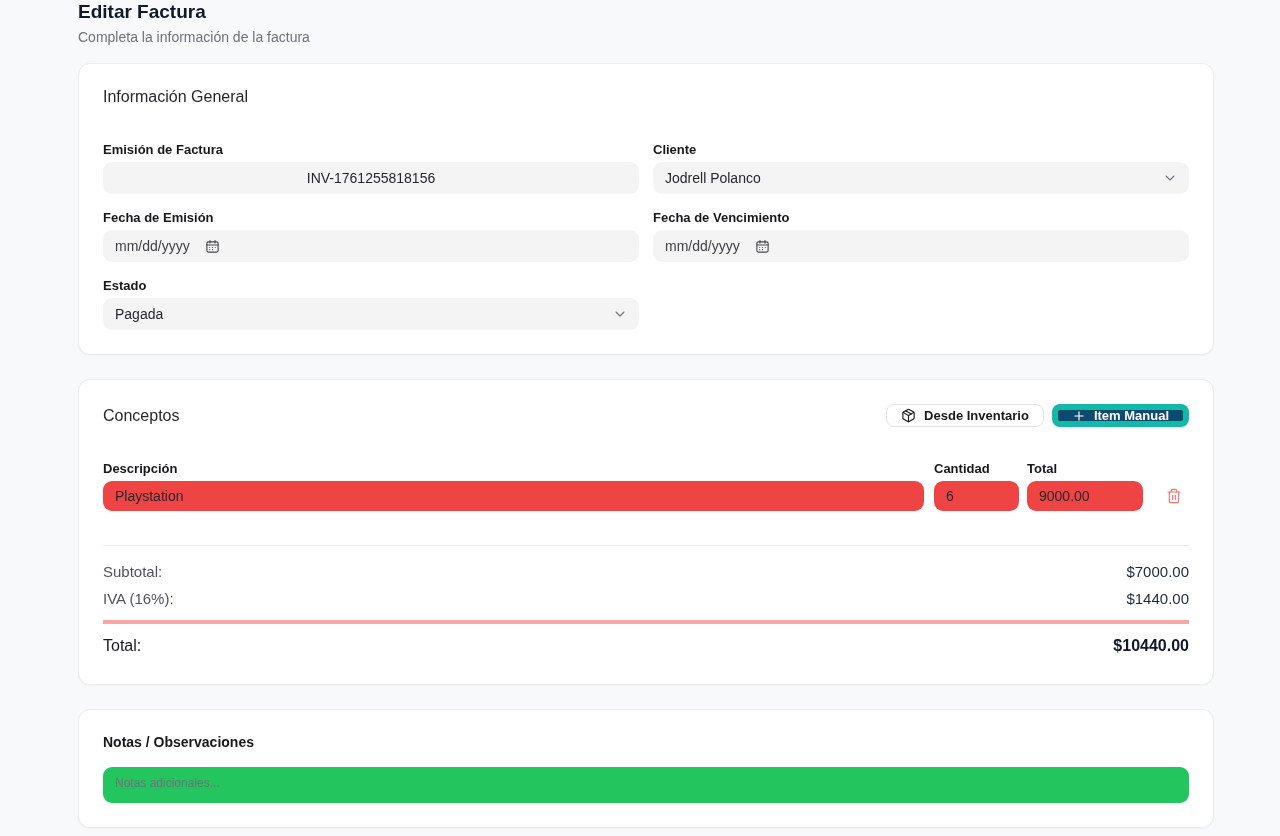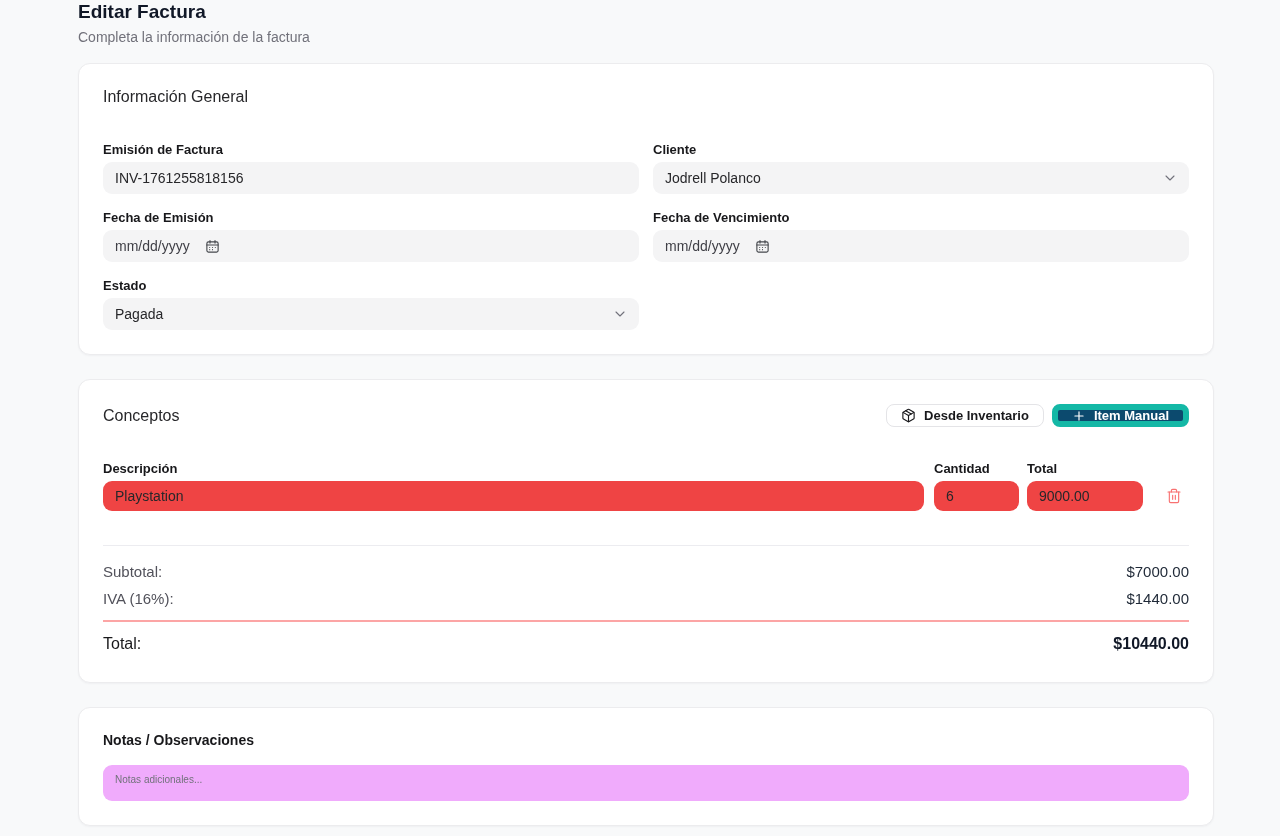--- a/index.html
+++ b/index.html
@@ -46,21 +46,21 @@
     background: #f4f4f5;
     border: none;
     border-radius: 9px;
     padding: 0 12px;
     font-size: 14px;
     color: #27272a;
     font-family: "Liberation Sans", sans-serif;
     display: flex;
     align-items: center;
   }
-  input.input { display: block; line-height: 32px; }
+  input.input { display: block; line-height: 32px; text-align: center; }
   .select { position: relative; cursor: pointer; }
   .select .chev { position: absolute; right: 11px; top: 50%; transform: translateY(-50%); display: flex; }
   .date-input { gap: 15px; color: #3f3f46; cursor: text; }
   .date-input .cal { display: flex; color: #44474c; }
 
   
   .concepts-header { display: flex; justify-content: space-between; align-items: center; }
   .header-actions { display: flex; gap: 8px; }
   .btn {
     display: inline-flex;
@@ -105,37 +105,37 @@
   }
 
   .summary { margin-top: 34px; border-top: 1px solid #ececf0; padding-top: 12px; }
   .summary-row {
     display: flex; justify-content: space-between; align-items: center;
     padding: 5px 0; font-size: 15px;
   }
   .summary-label { color: #52525b; }
   .summary-value { color: #1f2937; }
   .summary-total {
-    border-top: 2px solid #fca5a5;
+    border-top: 4px solid #fca5a5;
     margin-top: 8px; padding-top: 13px;
     font-size: 16px;
   }
   .summary-total .summary-label { color: #18181b; font-weight: 500; }
   .summary-total .summary-value { color: #111827; font-weight: 700; }
 
   
   .notes-label { font-size: 14px; font-weight: 700; color: #18181b; }
   .notes-textarea {
     display: block;
     width: 100%; height: 36px;
     margin-top: 17px;
-    background: #f0abfc;
+    background: #22c55e;
     border: none; border-radius: 9px;
     padding: 9px 12px;
-    font-size: 10px; color: #27272a;
+    font-size: 12px; color: #27272a;
     font-family: "Liberation Sans", sans-serif;
     resize: none;
   }
   .notes-textarea::placeholder { color: #71717a; }
 
   svg { display: block; }
 </style>
 </head>
 <body>
 

